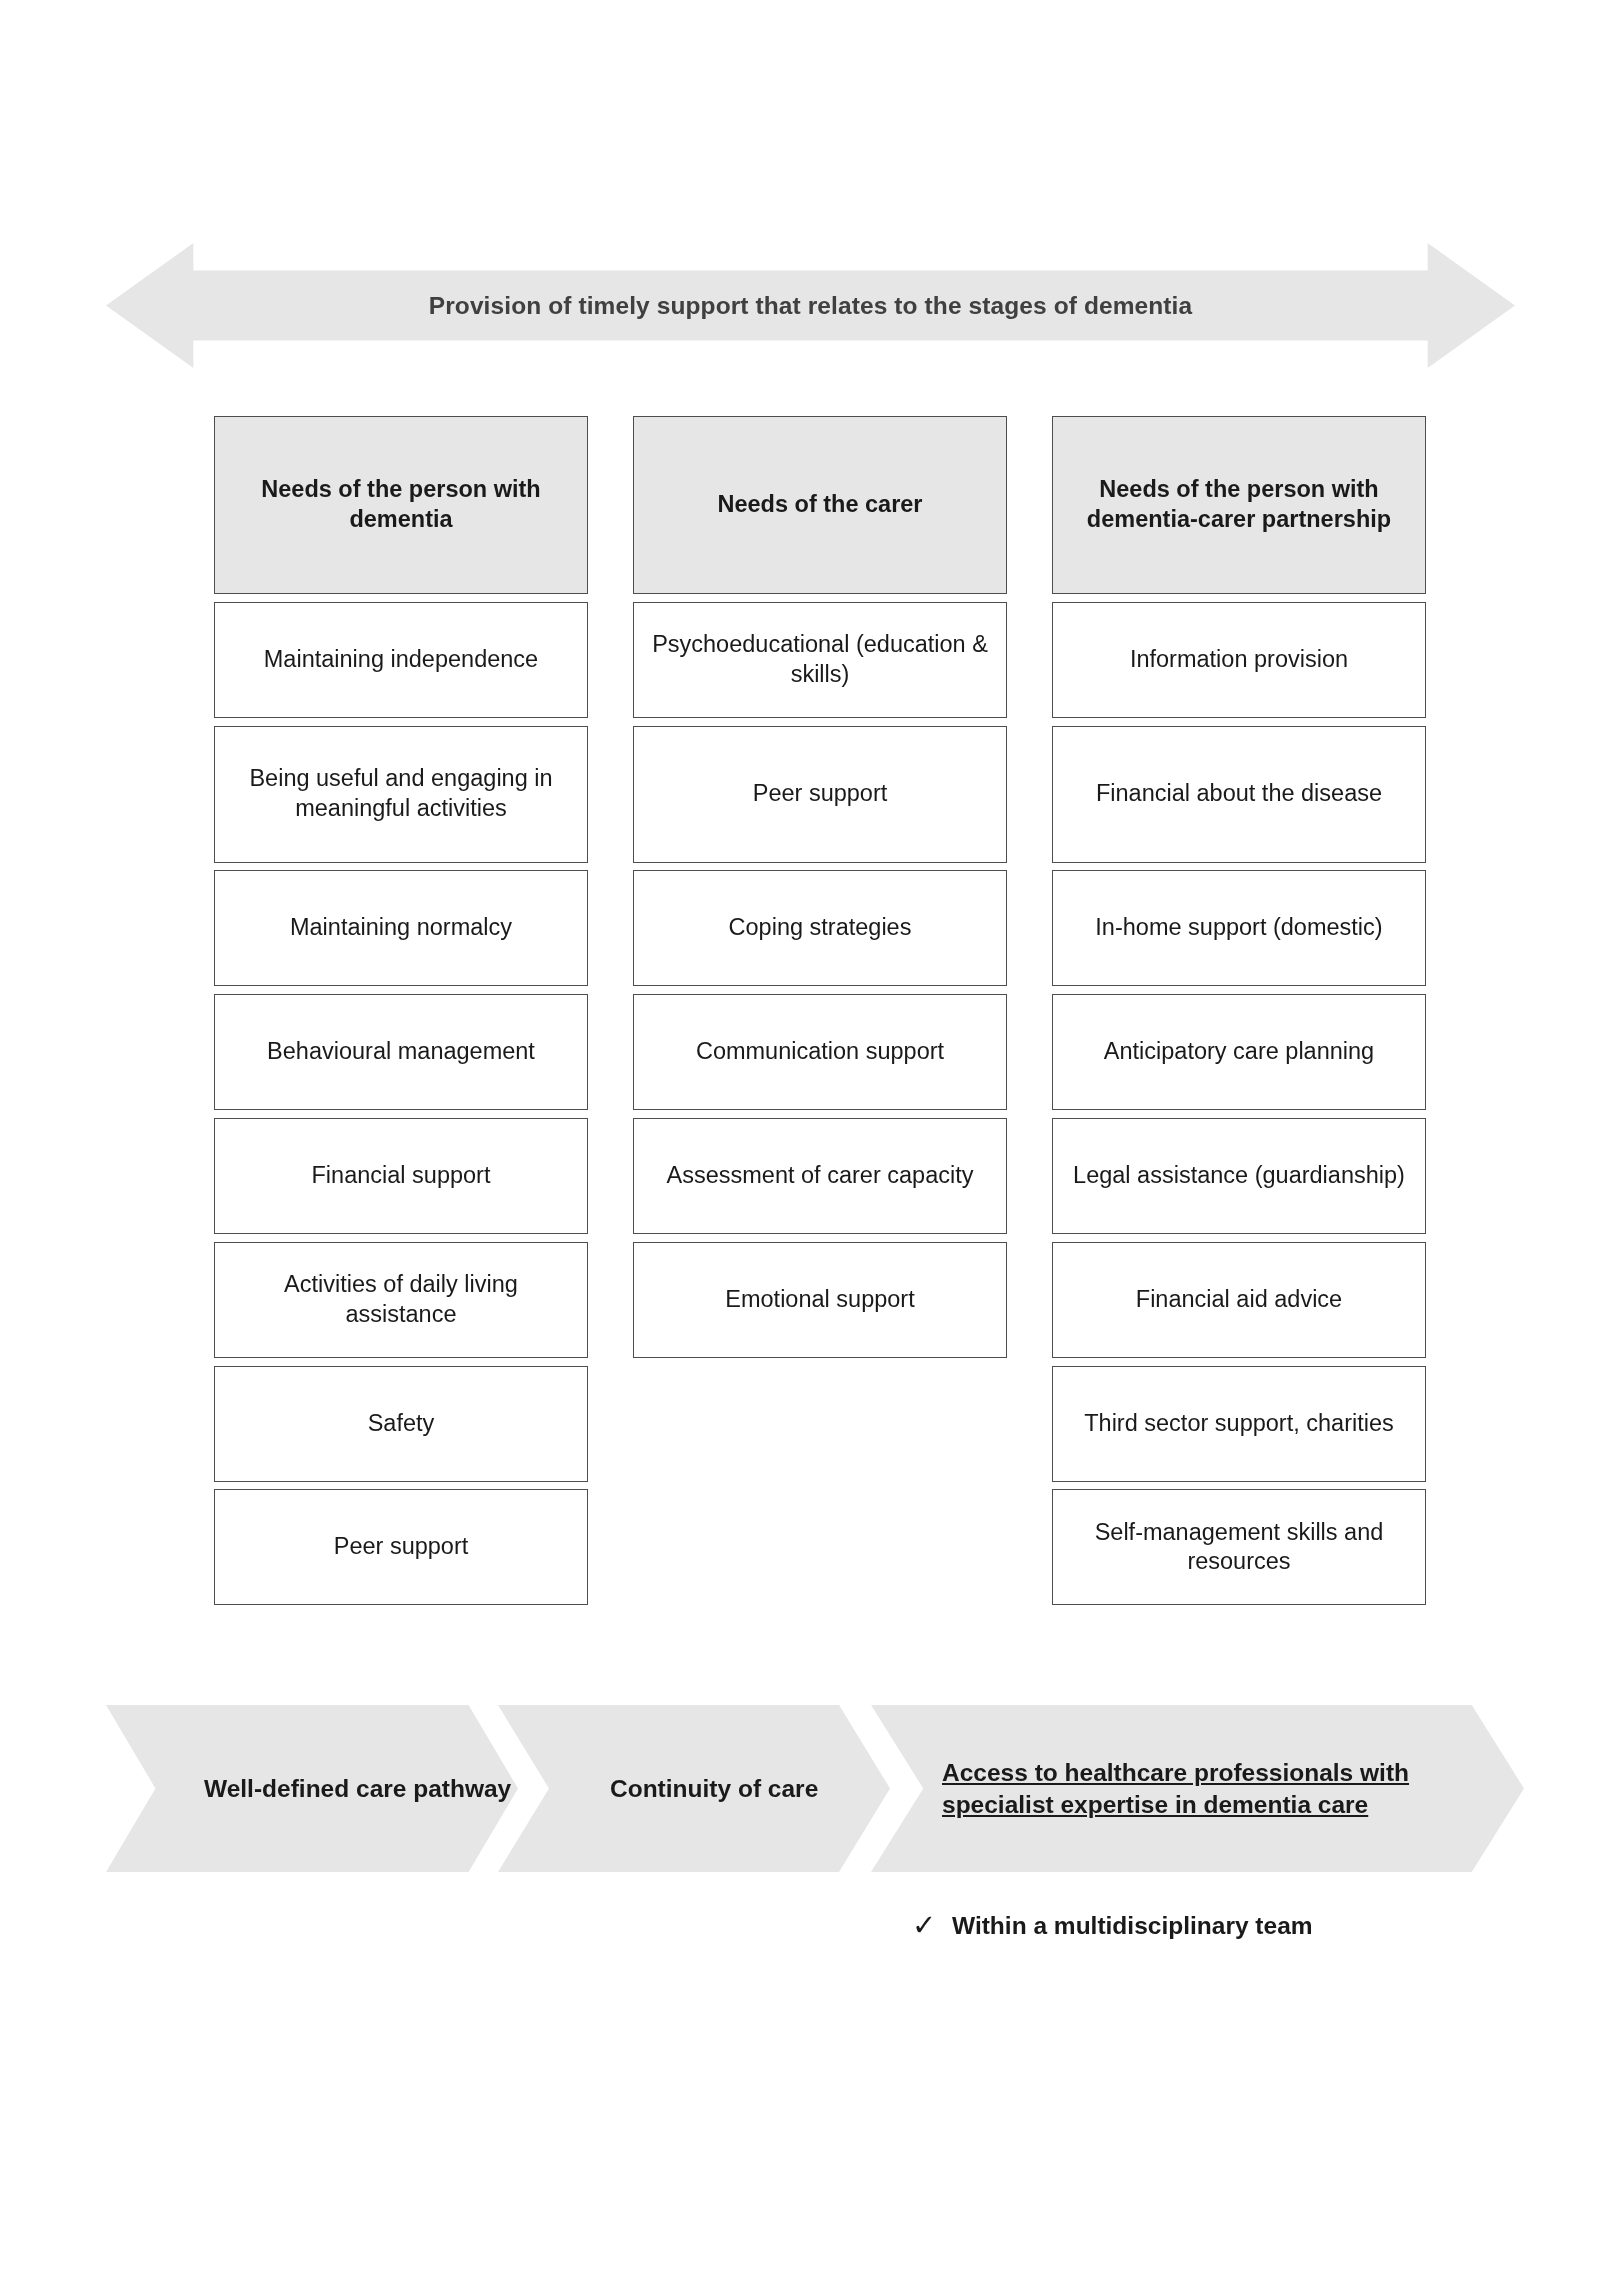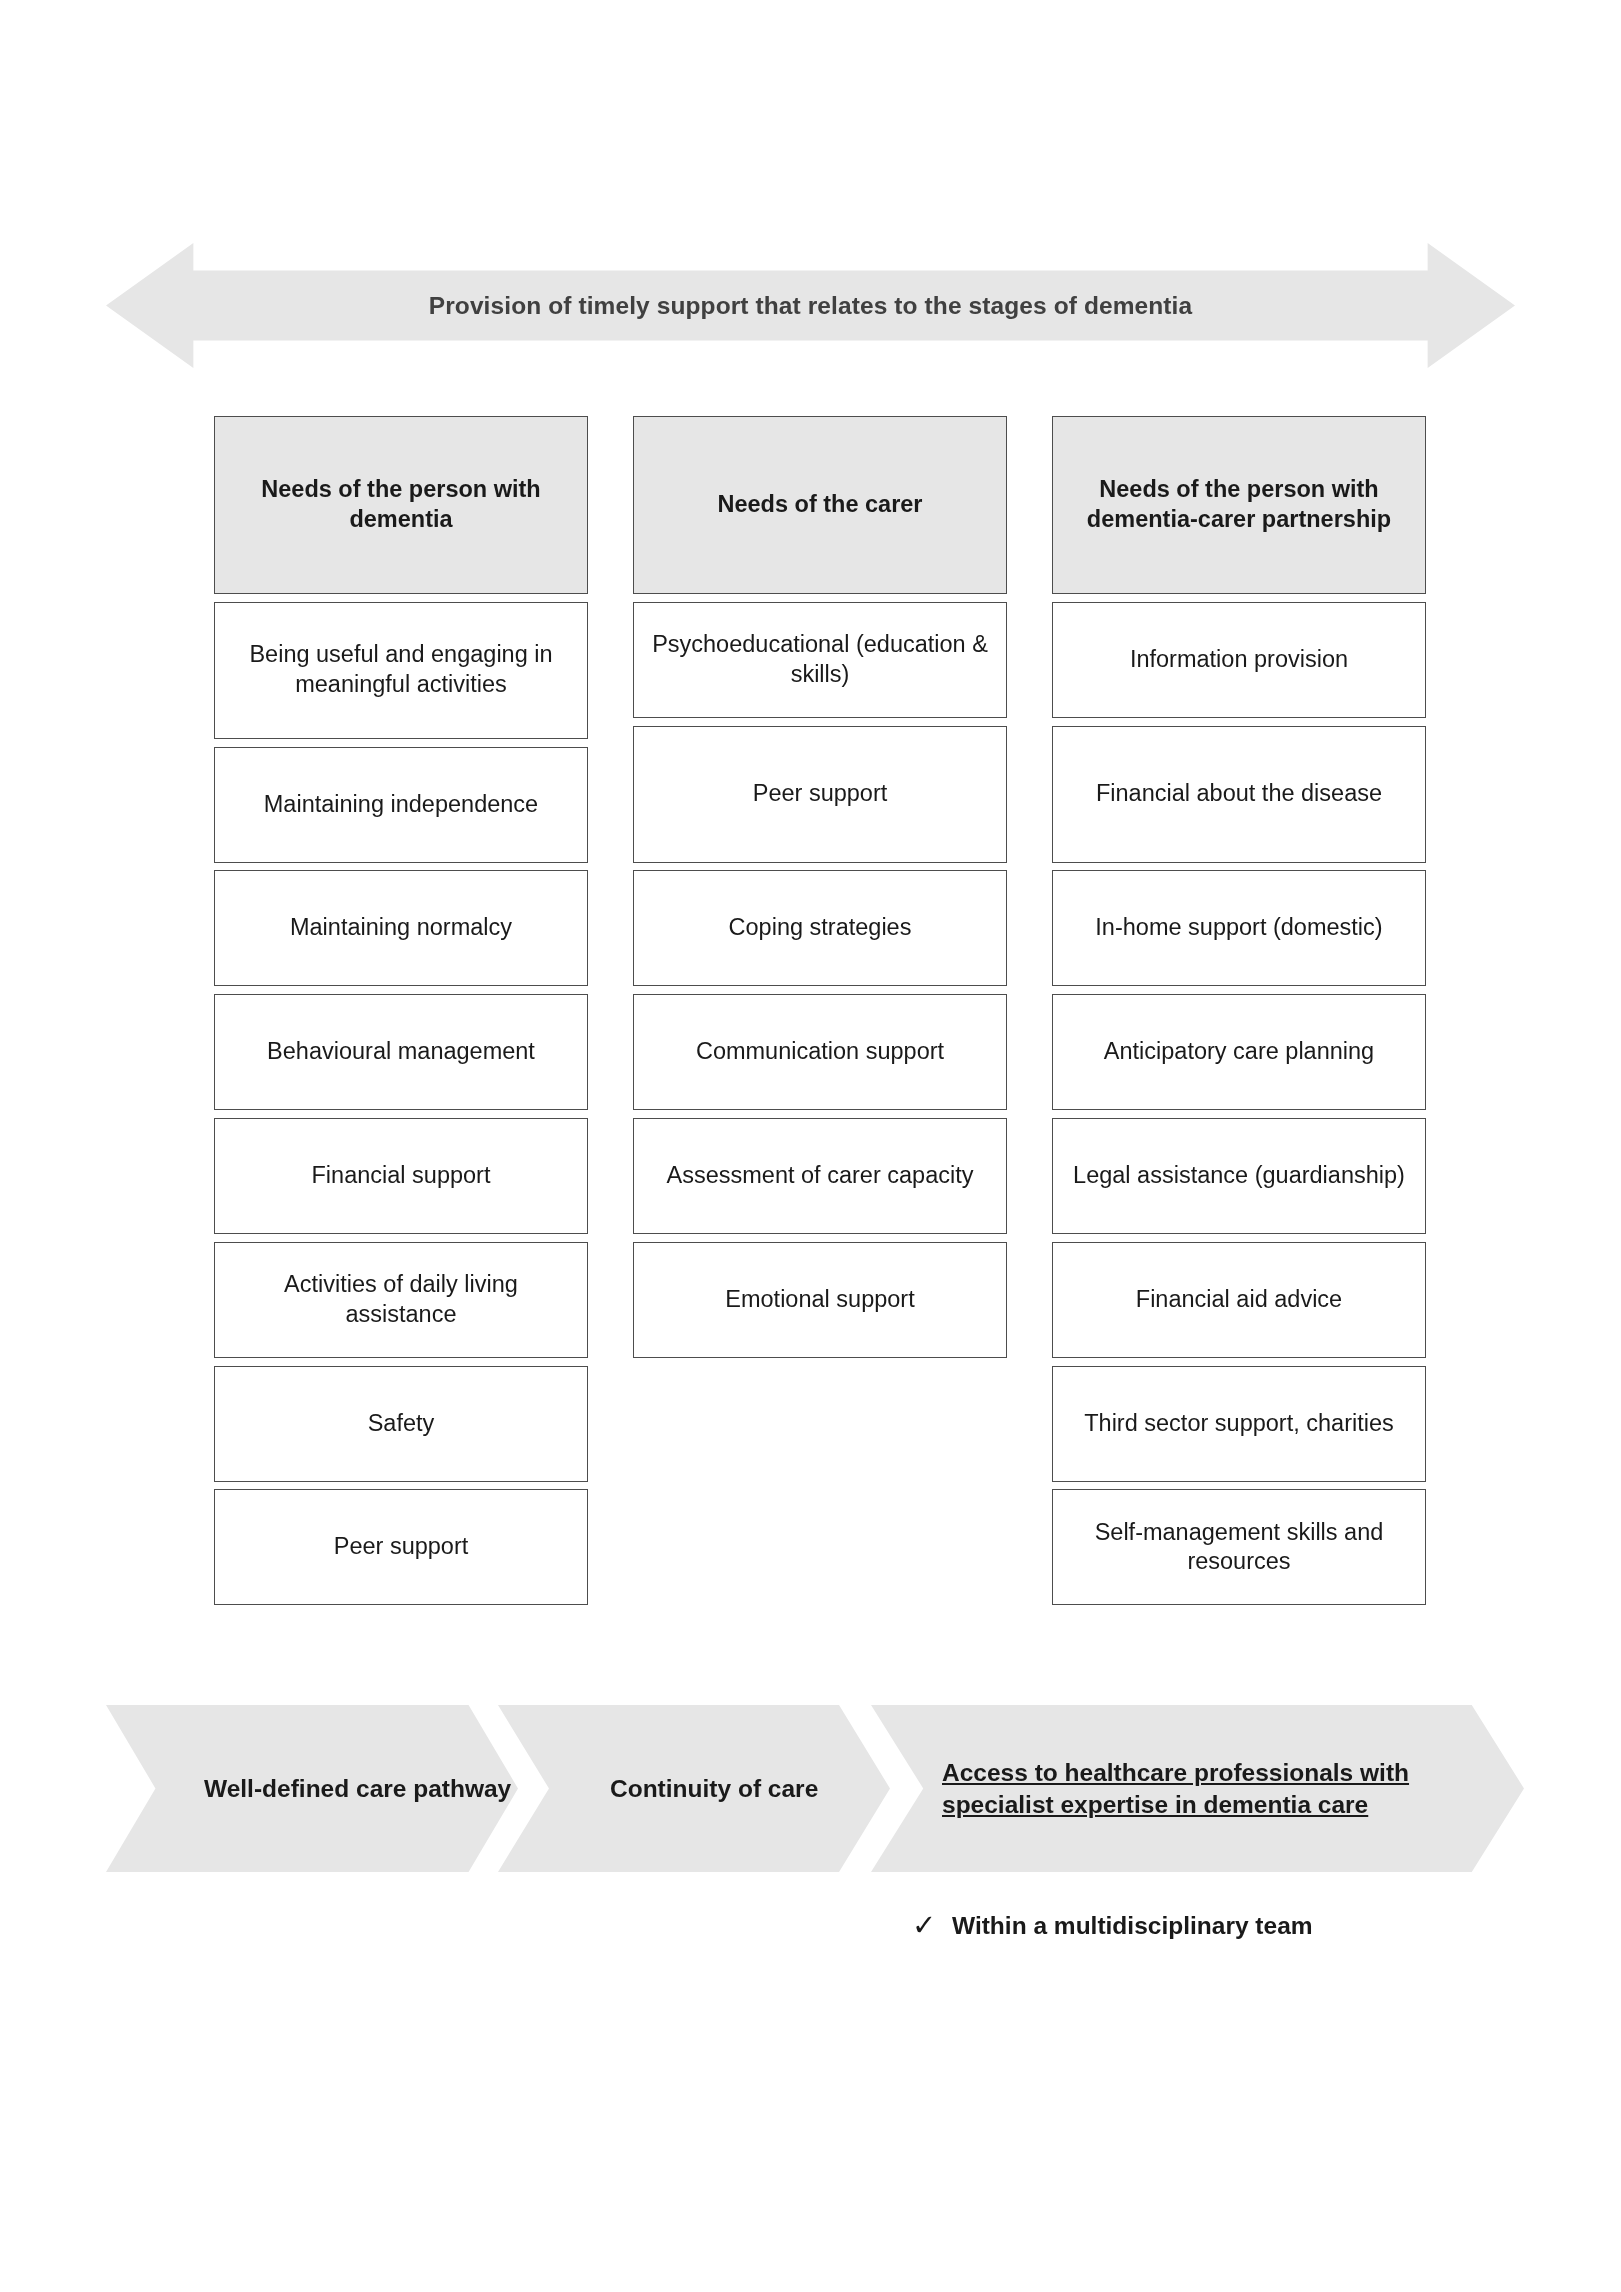--- a/index.html
+++ b/index.html
@@ -158,22 +158,22 @@
 
   <div class="top-arrow">
     <div class="shape"></div>
     <div class="label">Provision of timely support that relates to the stages of dementia</div>
   </div>
 
   <div class="columns">
 
     <div class="column">
       <div class="box header tall3">Needs of the person with dementia</div>
+      <div class="box">Maintaining independence</div>
       <div class="box tall3">Being useful and engaging in meaningful activities</div>
-      <div class="box">Maintaining independence</div>
       <div class="box">Maintaining normalcy</div>
       <div class="box">Behavioural management</div>
       <div class="box">Financial support</div>
       <div class="box">Activities of daily living assistance</div>
       <div class="box">Safety</div>
       <div class="box">Peer support</div>
     </div>
 
     <div class="column">
       <div class="box header tall3">Needs of the carer</div>

